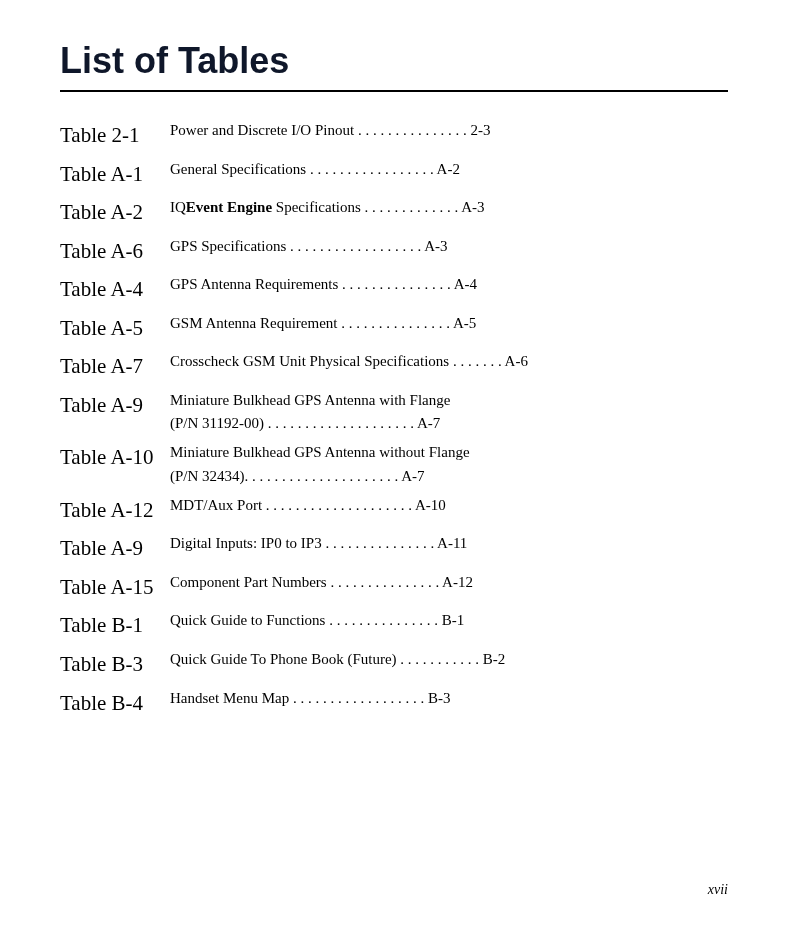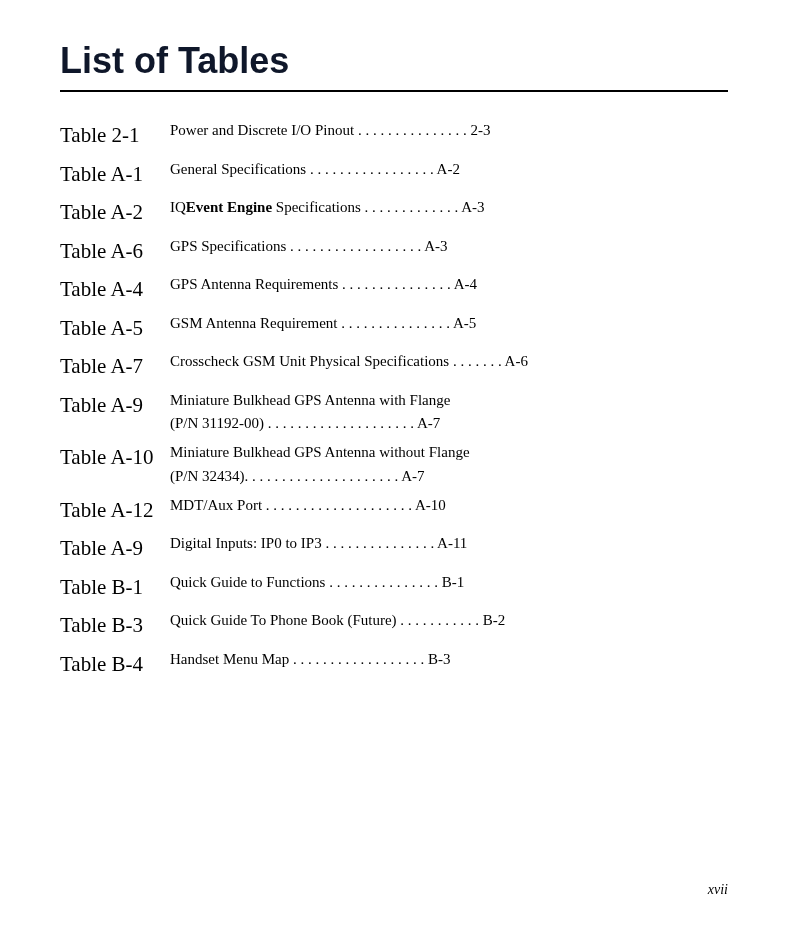--- a/index.html
+++ b/index.html
@@ -112,20 +112,24 @@
       </tr>
       <tr>
         <td class="label">Table A-12</td>
         <td class="entry">MDT/Aux Port .  .  .  .  .  .  .  .  .  .  .  .  .  .  .  .  .  .  .  .  A-10</td>
       </tr>
       <tr>
         <td class="label">Table A-9</td>
         <td class="entry">Digital Inputs: IP0 to IP3 .  .  .  .  .  .  .  .  .  .  .  .  .  .  .  A-11</td>
       </tr>
       <tr>
+        <td class="label">Table A-15</td>
+        <td class="entry">Component Part Numbers  .  .  .  .  .  .  .  .  .  .  .  .  .  .  .  A-12</td>
+      </tr>
+      <tr>
         <td class="label">Table B-1</td>
         <td class="entry">Quick Guide to Functions  .  .  .  .  .  .  .  .  .  .  .  .  .  .  .  B-1</td>
       </tr>
       <tr>
         <td class="label">Table B-3</td>
         <td class="entry">Quick Guide To Phone Book (Future) .  .  .  .  .  .  .  .  .  .  .  B-2</td>
       </tr>
       <tr>
         <td class="label">Table B-4</td>
         <td class="entry">Handset Menu Map .  .  .  .  .  .  .  .  .  .  .  .  .  .  .  .  .  .  B-3</td>

